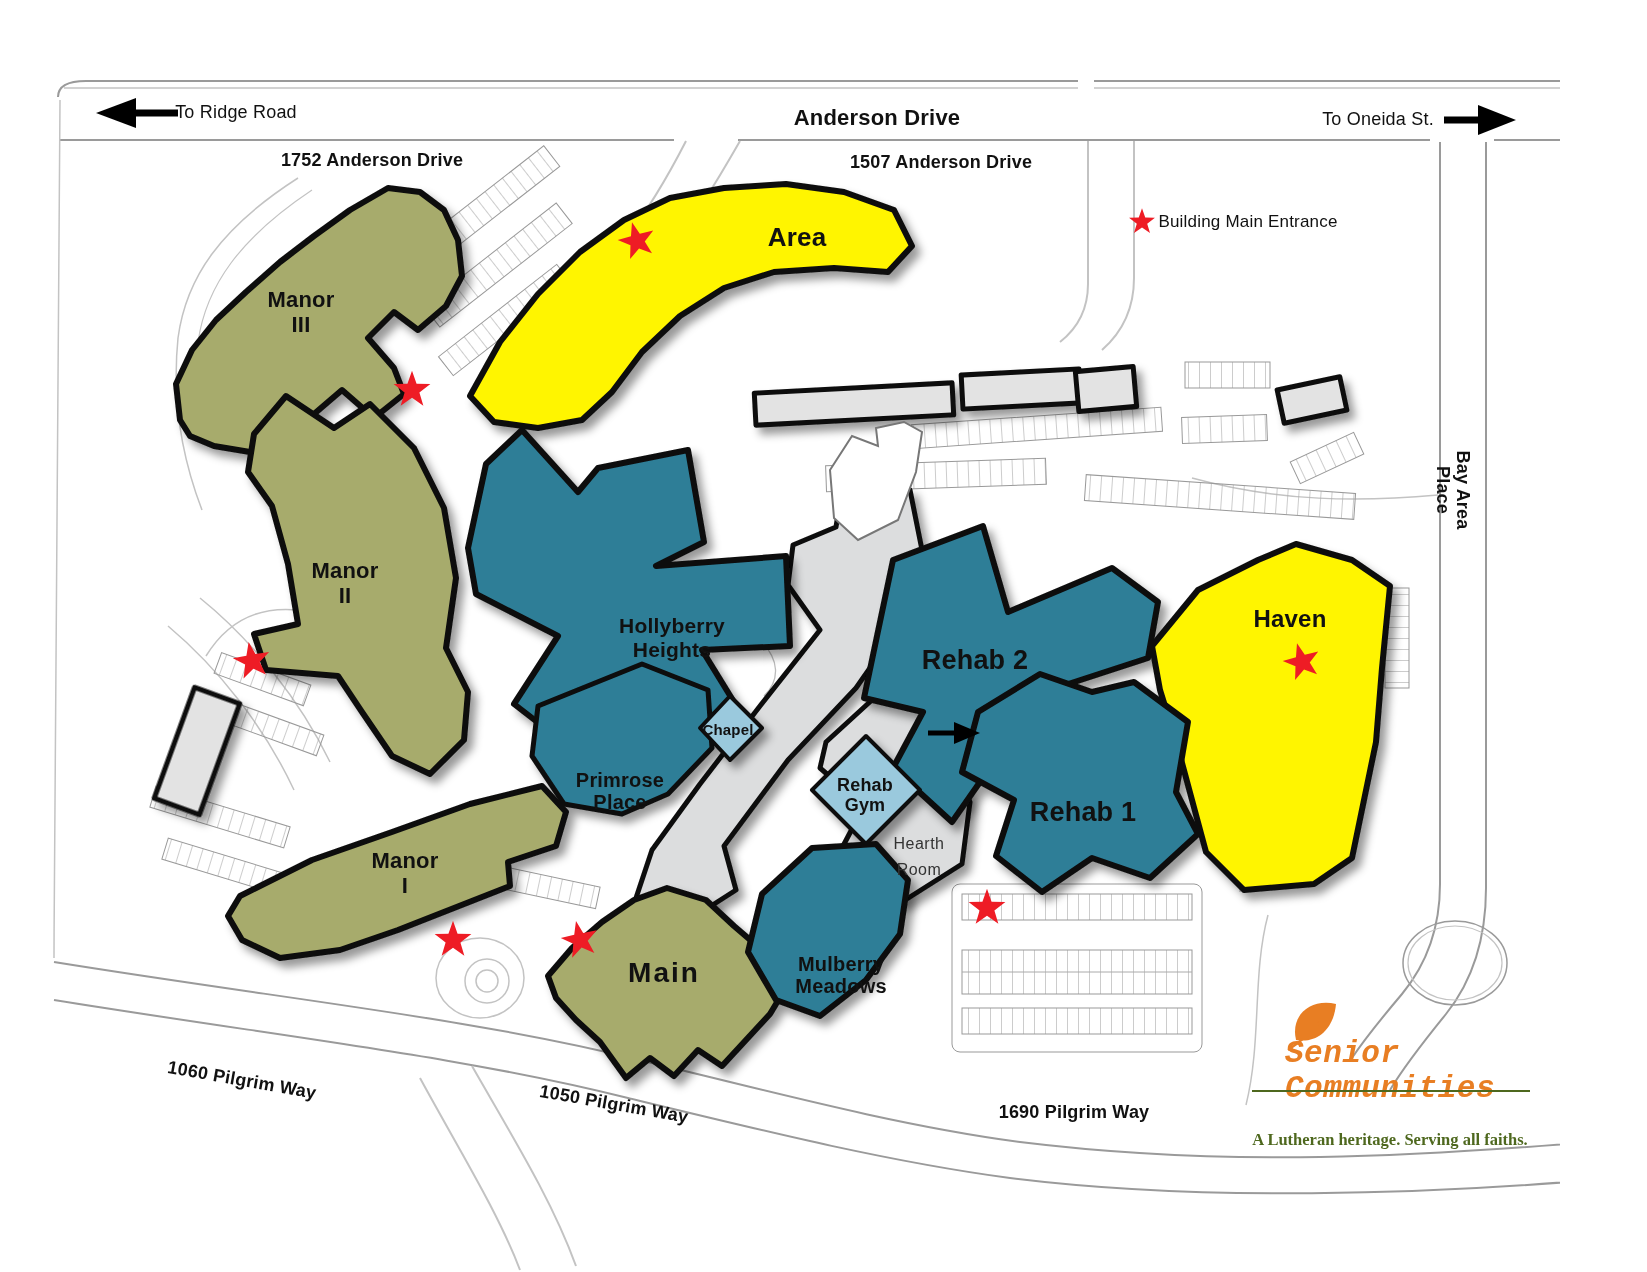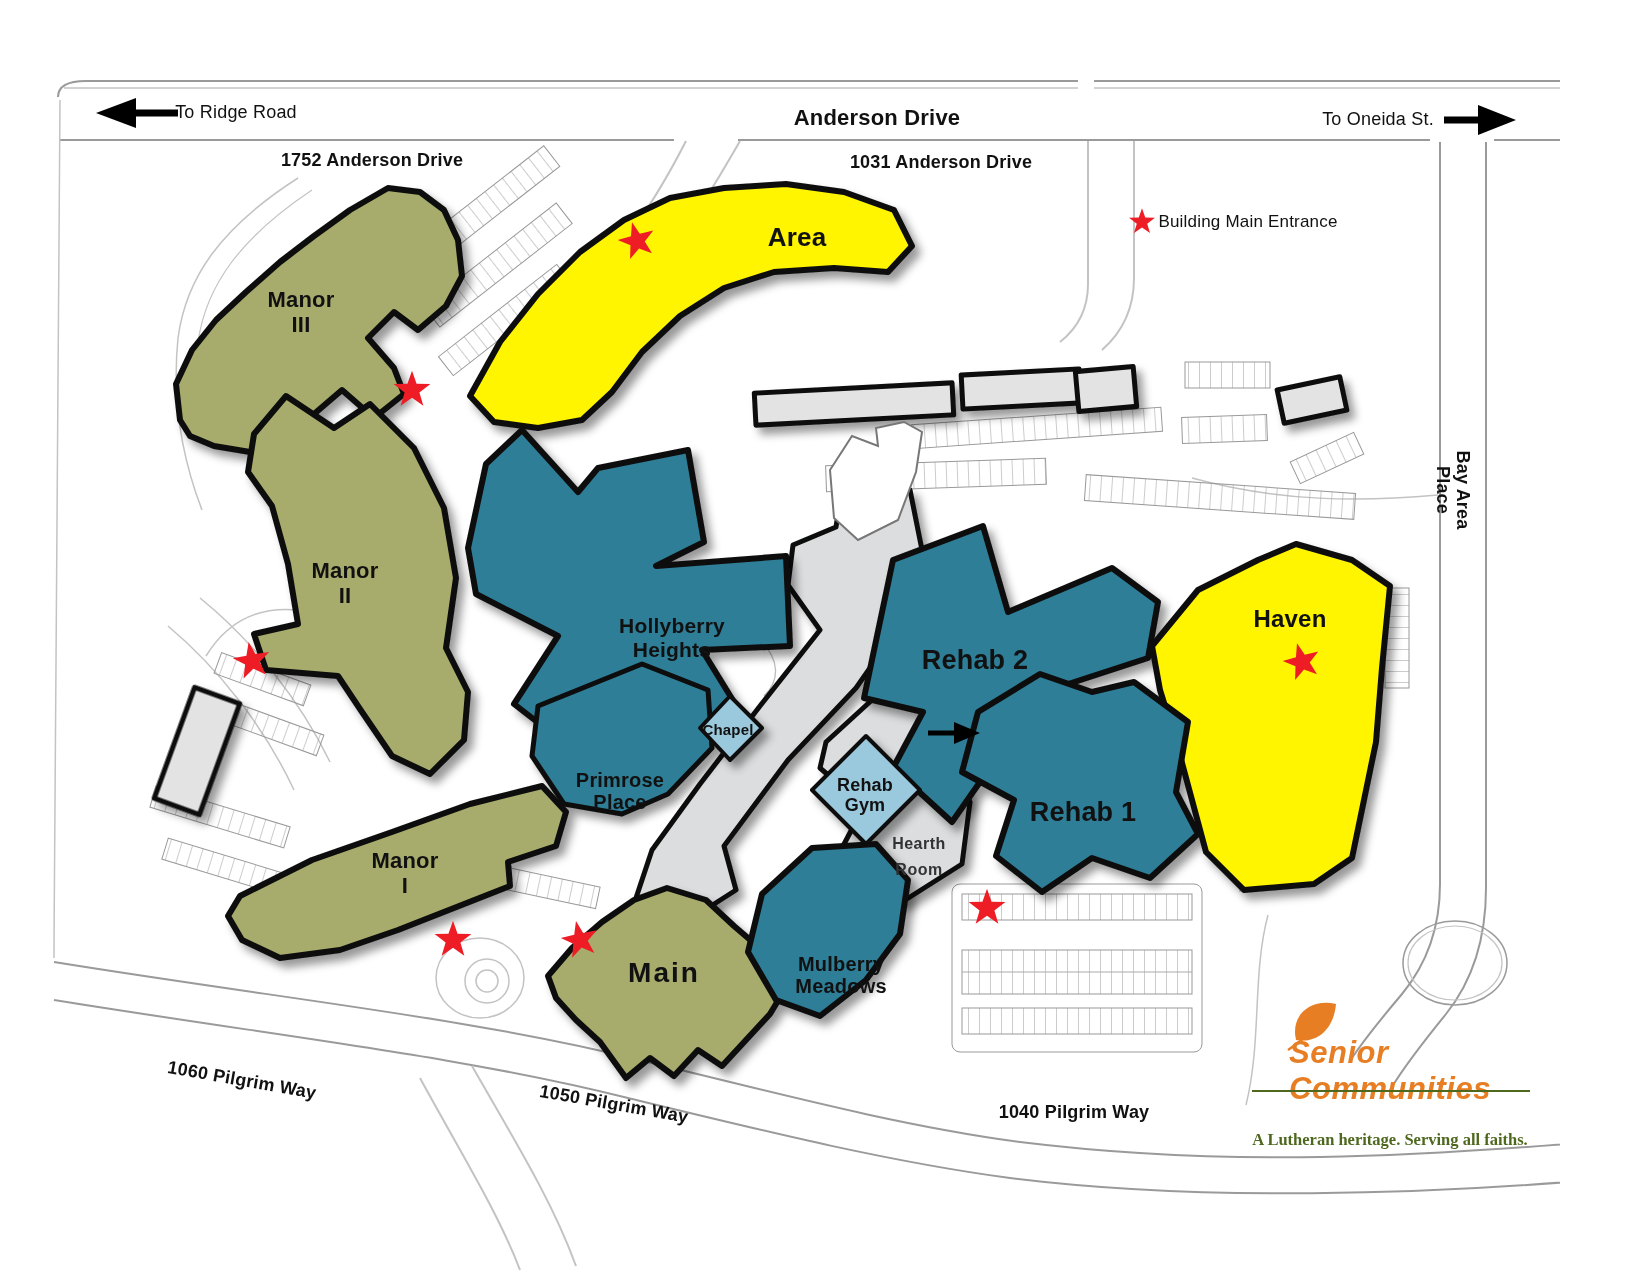--- a/index.html
+++ b/index.html
@@ -5,25 +5,25 @@
   html,body{margin:0;padding:0;background:#fff;}
   .map-canvas{position:relative;width:1560px;height:1272px;background:#fff;overflow:hidden;
               font-family:"Liberation Sans",sans-serif;}
   .map-canvas svg{position:absolute;left:0;top:0;}
   .labels{position:absolute;left:0;top:0;width:100%;height:100%;pointer-events:none;}
   .lbl{position:absolute;transform:translate(-50%,-50%);font-weight:700;color:var(--label,#111);
        white-space:pre-line;text-align:center;line-height:1.12;letter-spacing:.2px;}
   .w400{font-weight:400;}
   .rot90{transform:translate(-50%,-50%) rotate(90deg);}
   .rot10{transform:translate(-50%,-50%) rotate(10deg);}
-  .hearth{color:var(--hearth-text,#333);line-height:1.6;letter-spacing:.5px;font-weight:bold;}
+  .hearth{color:var(--hearth-text,#333);line-height:1.6;letter-spacing:.5px;}
   .logo-name{position:absolute;transform:translate(-50%,-50%);font-family:"Liberation Serif",serif;
              font-weight:700;font-size:60px;color:var(--logo-green);letter-spacing:-1px;}
   .logo-name::first-letter{font-style:italic;font-size:1.16em;}
-  .logo-sub{position:absolute;transform:translate(-50%,-50%);font-family:Liberation Sans, sans-serif;
+  .logo-sub{position:absolute;transform:translate(-50%,-50%);font-family:Liberation Mono, monospace;
             font-style:italic;font-weight:700;font-size:31px;color:var(--logo-orange);letter-spacing:.5px;}
   .logo-rule{position:absolute;width:278px;height:2px;background:var(--logo-green);}
   .logo-tag{position:absolute;transform:translate(-50%,-50%);font-family:"Liberation Serif",serif;
             font-weight:700;font-size:16.5px;color:var(--logo-green);white-space:nowrap;margin-top:32px;}
 </style>
 </head>
 <body>
 
 <div class="map-canvas">
 
@@ -145,26 +145,26 @@
       <path d="M1288,1050 C1300,1042 1310,1034 1320,1022" stroke="var(--logo-orange)" stroke-width="2.5" fill="none"></path>
     </g>
   </svg>
 
   <div class="labels">
 
     <div class="lbl w400" style="left:236px;top:112px;font-size:18px">To Ridge Road</div>
     <div class="lbl" style="left:877px;top:118px;font-size:22px">Anderson Drive</div>
     <div class="lbl w400" style="left:1378px;top:119px;font-size:18px">To Oneida St.</div>
     <div class="lbl" style="left:372px;top:160px;font-size:18px">1752 Anderson Drive</div>
-    <div class="lbl" style="left:941px;top:162px;font-size:18px">1031 Anderson Drive</div>
+    <div class="lbl" style="left:941px;top:162px;font-size:18px">1507 Anderson Drive</div>
     <div class="lbl w400" style="left:1248px;top:222px;font-size:17px">Building Main Entrance</div>
     <div class="lbl rot90" style="left:1453px;top:490px;font-size:18px">Bay Area Place</div>
     <div class="lbl rot10" style="left:242px;top:1080px;font-size:18px">1060 Pilgrim Way</div>
     <div class="lbl rot10" style="left:614px;top:1104px;font-size:18px">1050 Pilgrim Way</div>
-    <div class="lbl" style="left:1074px;top:1112px;font-size:18px">1040 Pilgrim Way</div>
+    <div class="lbl" style="left:1074px;top:1112px;font-size:18px">1690 Pilgrim Way</div>
 
     <div class="lbl" style="left:301px;top:313px;font-size:22px">Manor
 III</div>
     <div class="lbl" style="left:345px;top:584px;font-size:22px">Manor
 II</div>
     <div class="lbl" style="left:405px;top:874px;font-size:22px">Manor
 I</div>
     <div class="lbl" style="left:664px;top:973px;font-size:28px;letter-spacing:2px">Main</div>
     <div class="lbl" style="left:797px;top:238px;font-size:26px">Area</div>
     <div class="lbl" style="left:1290px;top:619px;font-size:24px">Haven</div>

